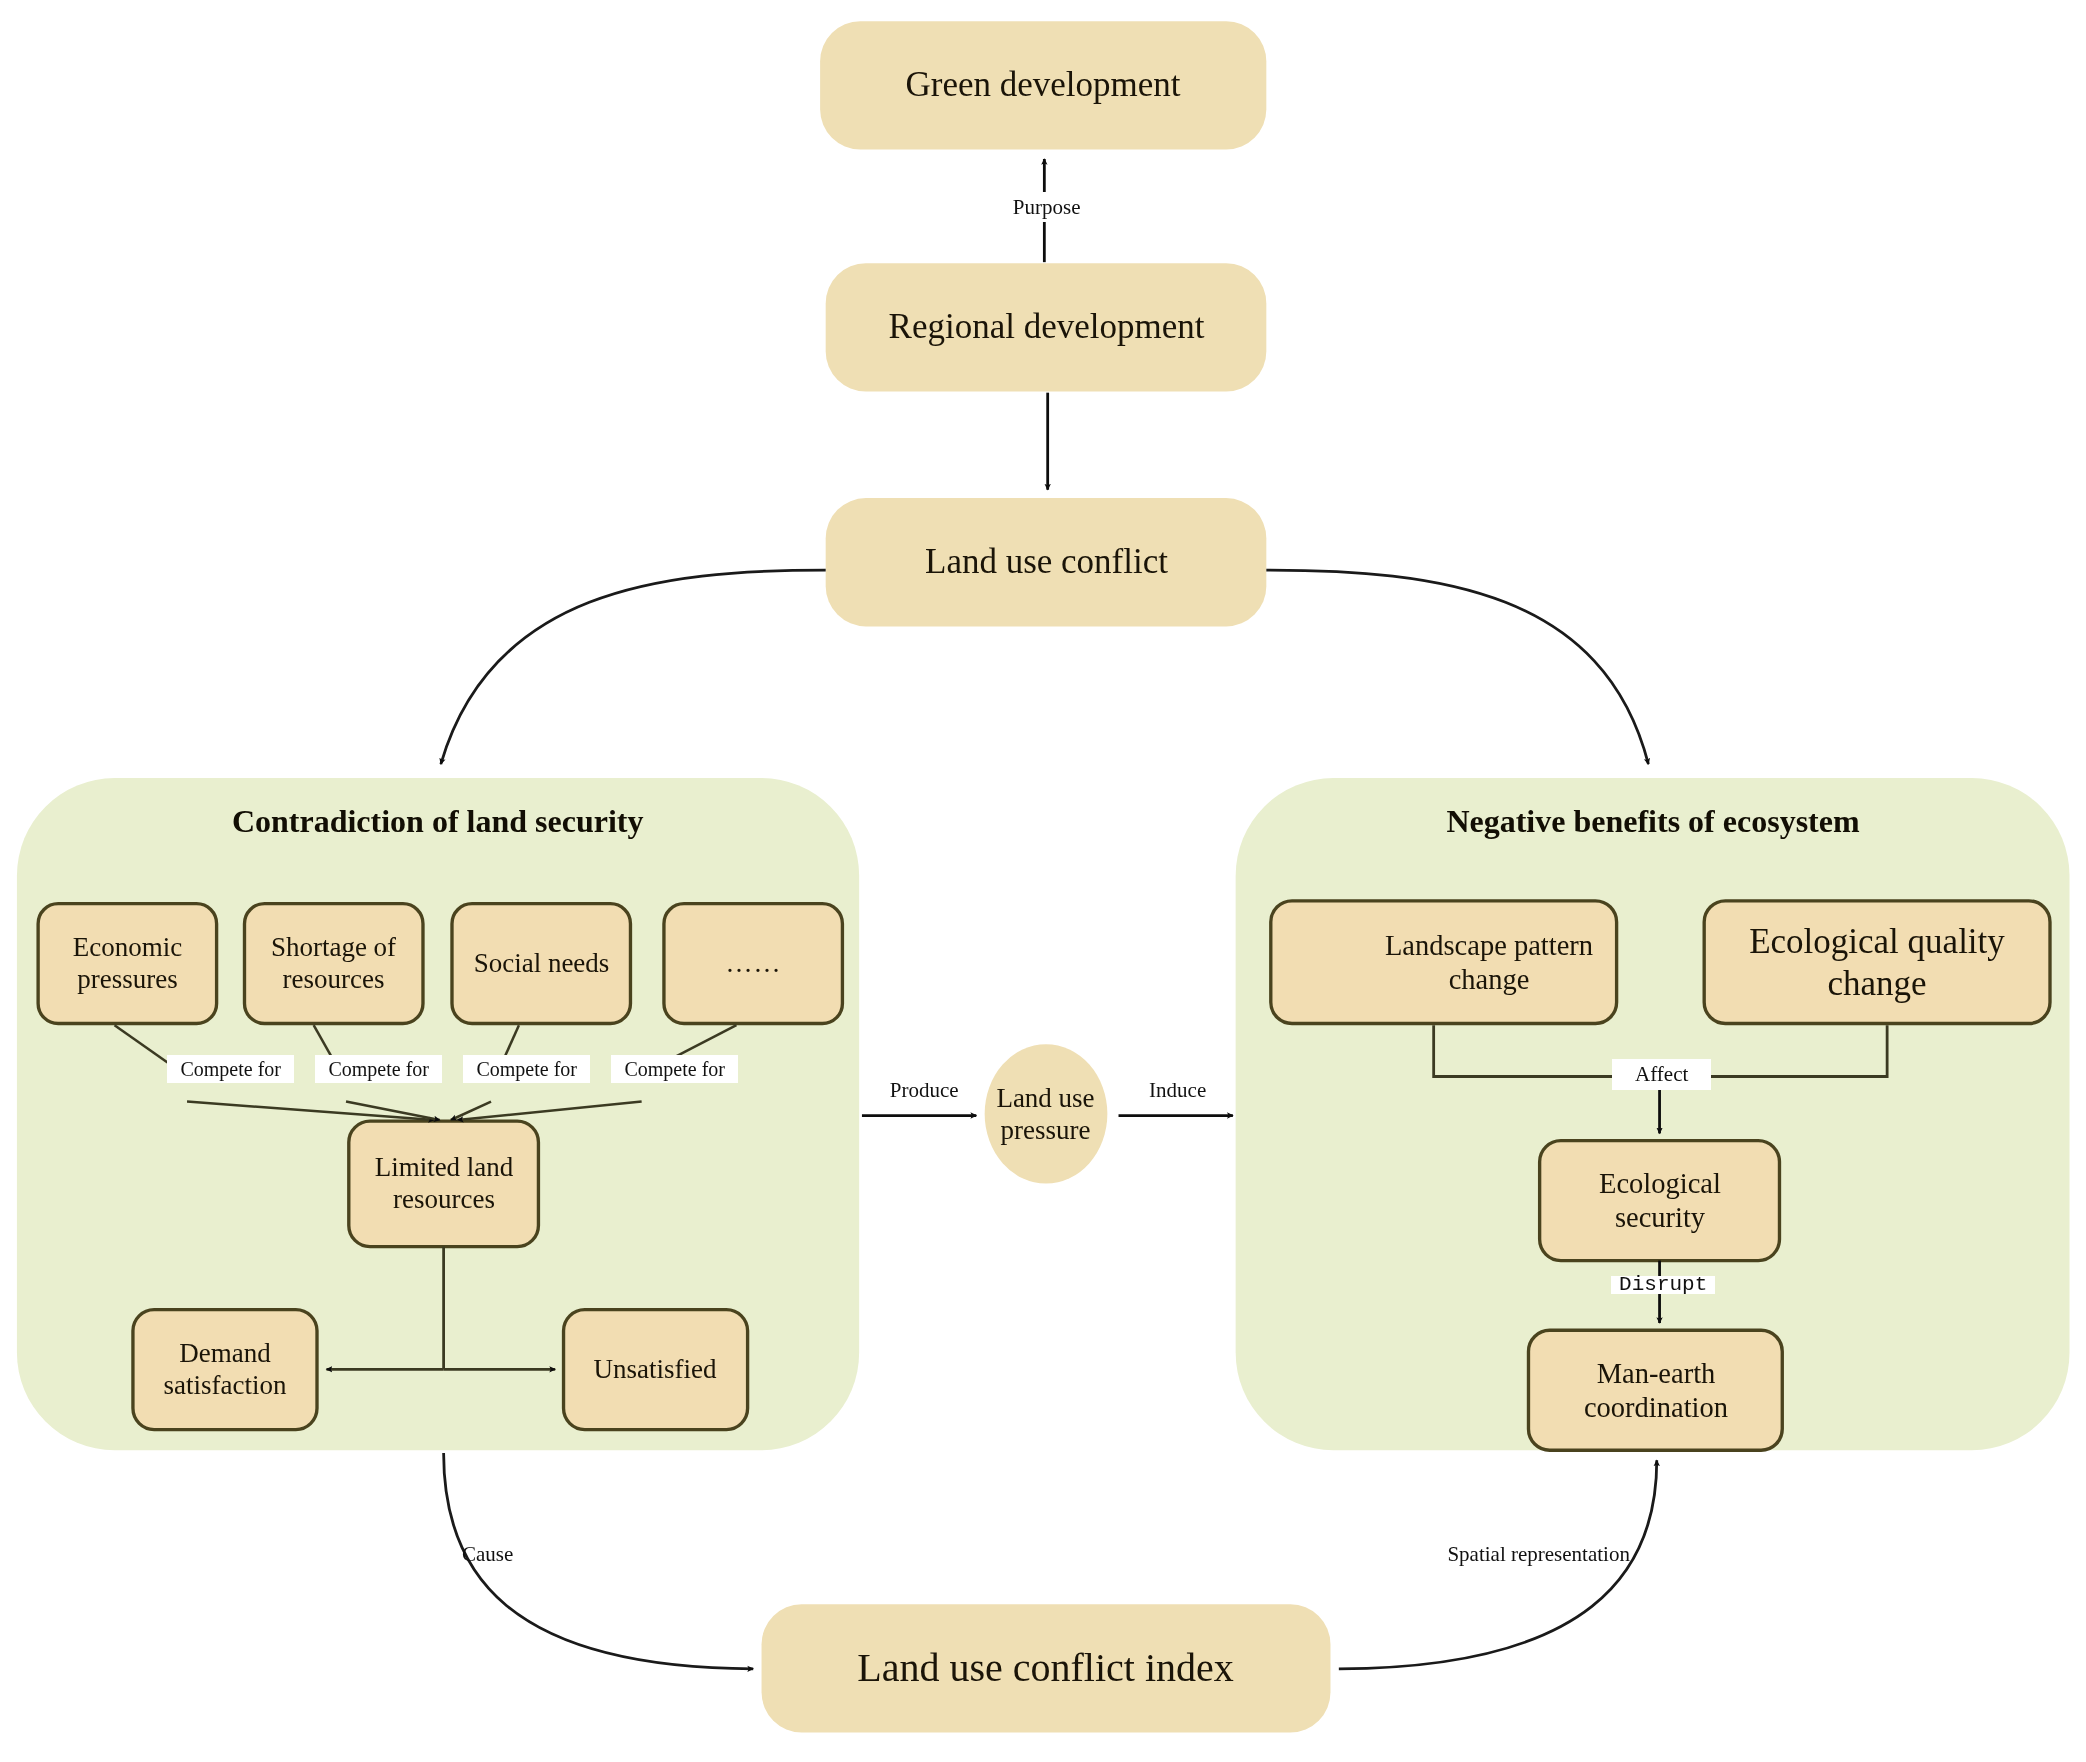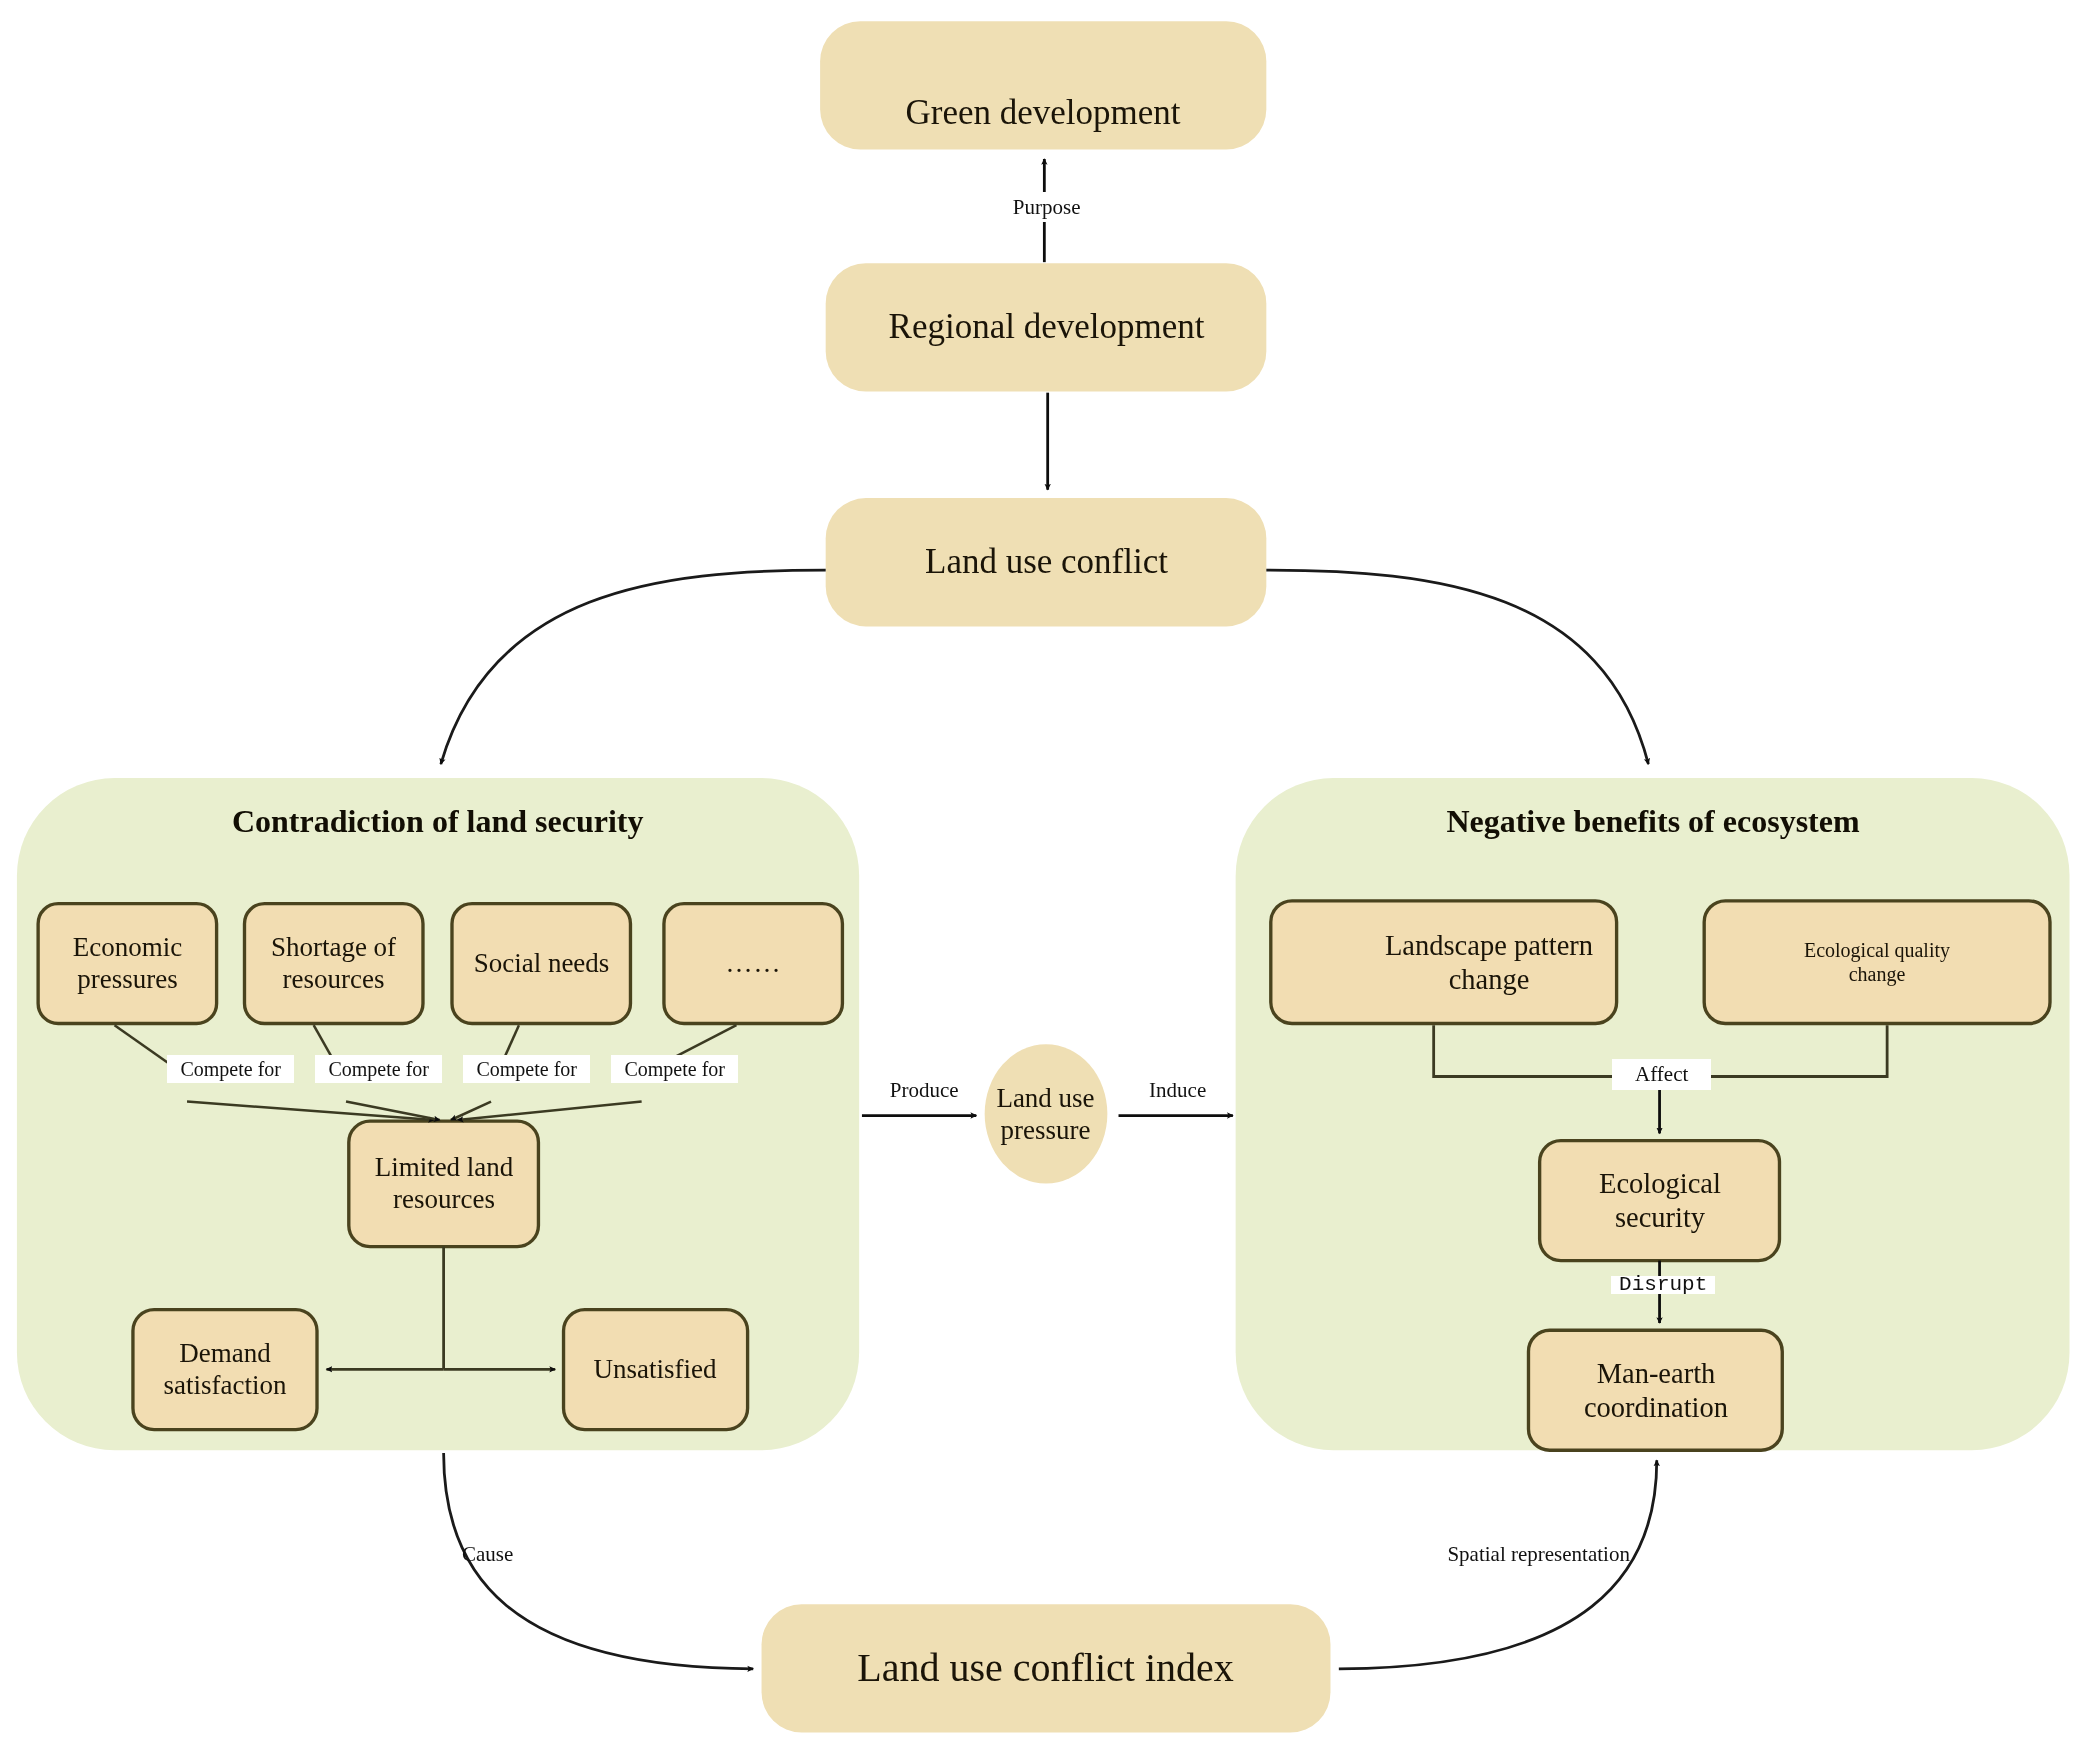--- a/index.html
+++ b/index.html
@@ -79,21 +79,21 @@
 
     <polyline points="2570,1838 2570,1930 3383,1930 3383,1838" fill="none" stroke="#3b3a22" stroke-width="5"></polyline>
     <line x1="2975" y1="1930" x2="2975" y2="2032" stroke="#0d0d0d" stroke-width="5" marker-end="url(#ah2)"></line>
 
     <line x1="2975" y1="2260" x2="2975" y2="2372" stroke="#0d0d0d" stroke-width="5" marker-end="url(#ah2)"></line>
 
     <path d="M795,2605 C795,2820 910,2990 1350,2992" fill="none" stroke="#1a1a1a" stroke-width="5" marker-end="url(#ah2)"></path>
     <path d="M2400,2992 C2850,2990 2970,2820 2970,2618" fill="none" stroke="#1a1a1a" stroke-width="5" marker-end="url(#ah2)"></path>
   </svg>
 
-  <div class="nodetext" style="left:820px;top:21px;width:446px;height:128px;font-size:35px;margin-top:28px;">Green development</div>
+  <div class="nodetext" style="left:820px;top:21px;width:446px;height:128px;font-size:35px;">Green development</div>
 
   <div class="nodetext" style="left:826px;top:263px;width:441px;height:128px;font-size:35px;">Regional development</div>
 
   <div class="nodetext" style="left:826px;top:498px;width:441px;height:128px;font-size:35px;">Land use conflict</div>
 
   <div class="nodetext" style="left:761px;top:1604px;width:569px;height:128px;font-size:40px;">Land use conflict index</div>
 
   <div class="paneltitle" style="left:16.7px;top:799px;width:842px;height:45px;font-size:32px;">Contradiction of land security</div>
 
   <div class="paneltitle" style="left:1236px;top:799px;width:834px;height:45px;font-size:32px;">Negative benefits of ecosystem</div>
@@ -115,21 +115,21 @@
 satisfaction</div>
 
   <div class="nodetext" style="left:563px;top:1310px;width:184px;height:120px;font-size:27px;">Unsatisfied</div>
 
   <div class="nodetext" style="left:973px;top:1046px;width:145px;height:137px;font-size:27px;white-space:pre-line;">Land use
 pressure</div>
 
   <div class="nodetext" style="left:1316px;top:901px;width:346px;height:123px;font-size:28.5px;white-space:pre-line;">Landscape pattern
 change</div>
 
-  <div class="nodetext" style="left:1704px;top:901px;width:346px;height:123px;font-size:20px;white-space:pre-line;">Ecological quality
+  <div class="nodetext" style="left:1704px;top:901px;width:346px;height:123px;font-size:35px;white-space:pre-line;">Ecological quality
 change</div>
 
   <div class="nodetext" style="left:1540px;top:1141px;width:240px;height:120px;font-size:28.5px;white-space:pre-line;">Ecological
 security</div>
 
   <div class="nodetext" style="left:1529px;top:1331px;width:254px;height:120px;font-size:28.5px;white-space:pre-line;">Man-earth
 coordination</div>
 
   <div class="edgelabel" style="left:997px;top:192px;width:95px;height:30px;font-size:21px;">Purpose</div>
 

